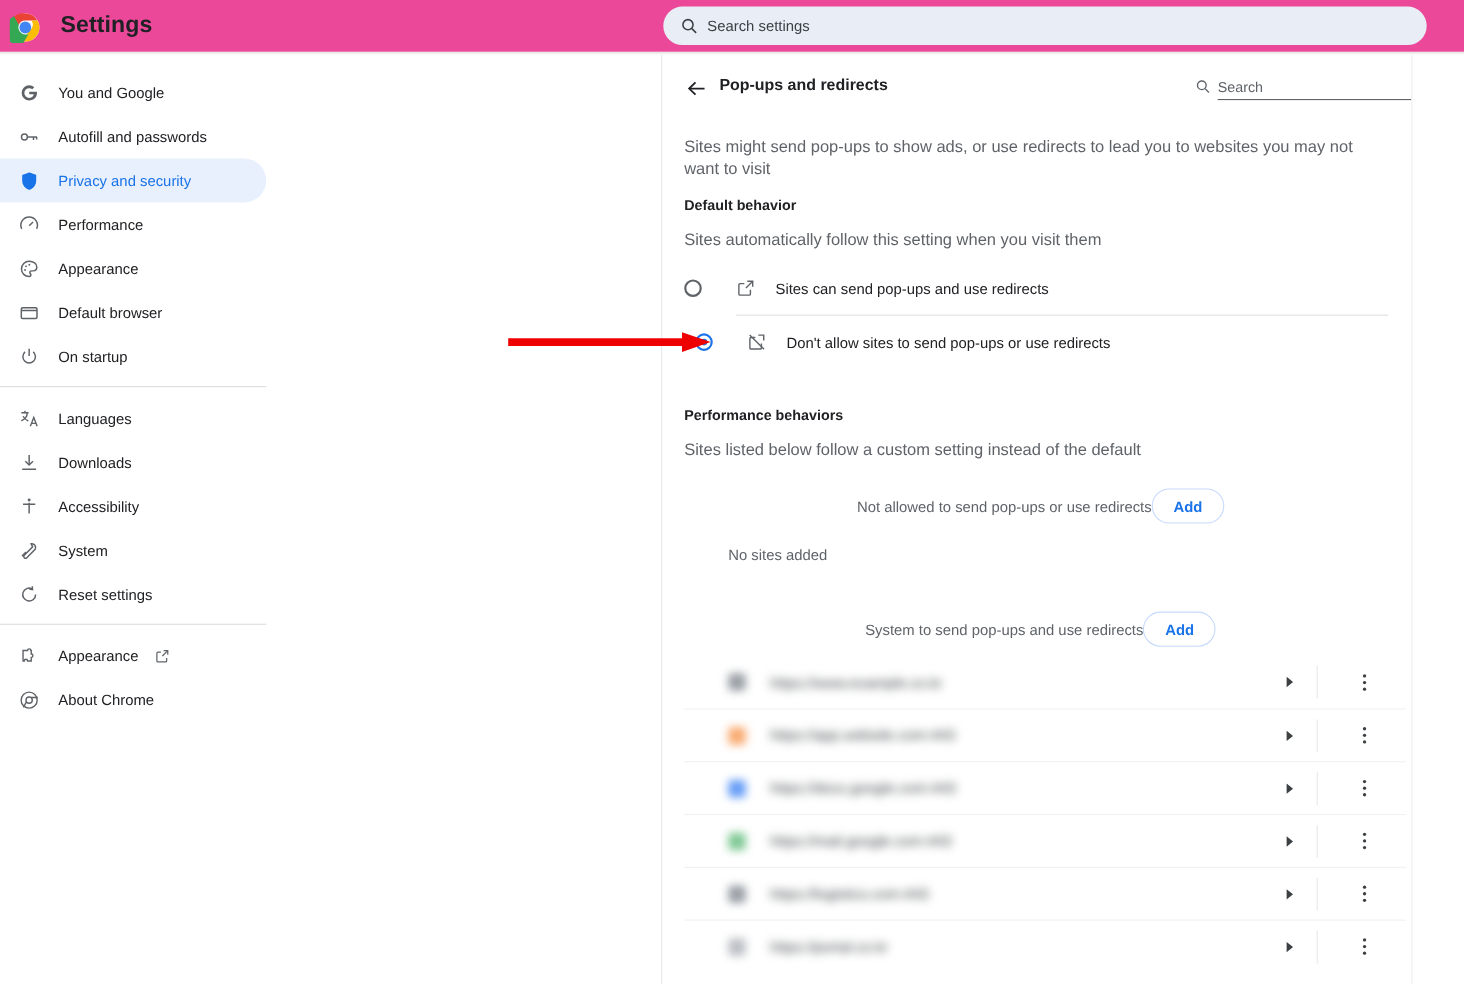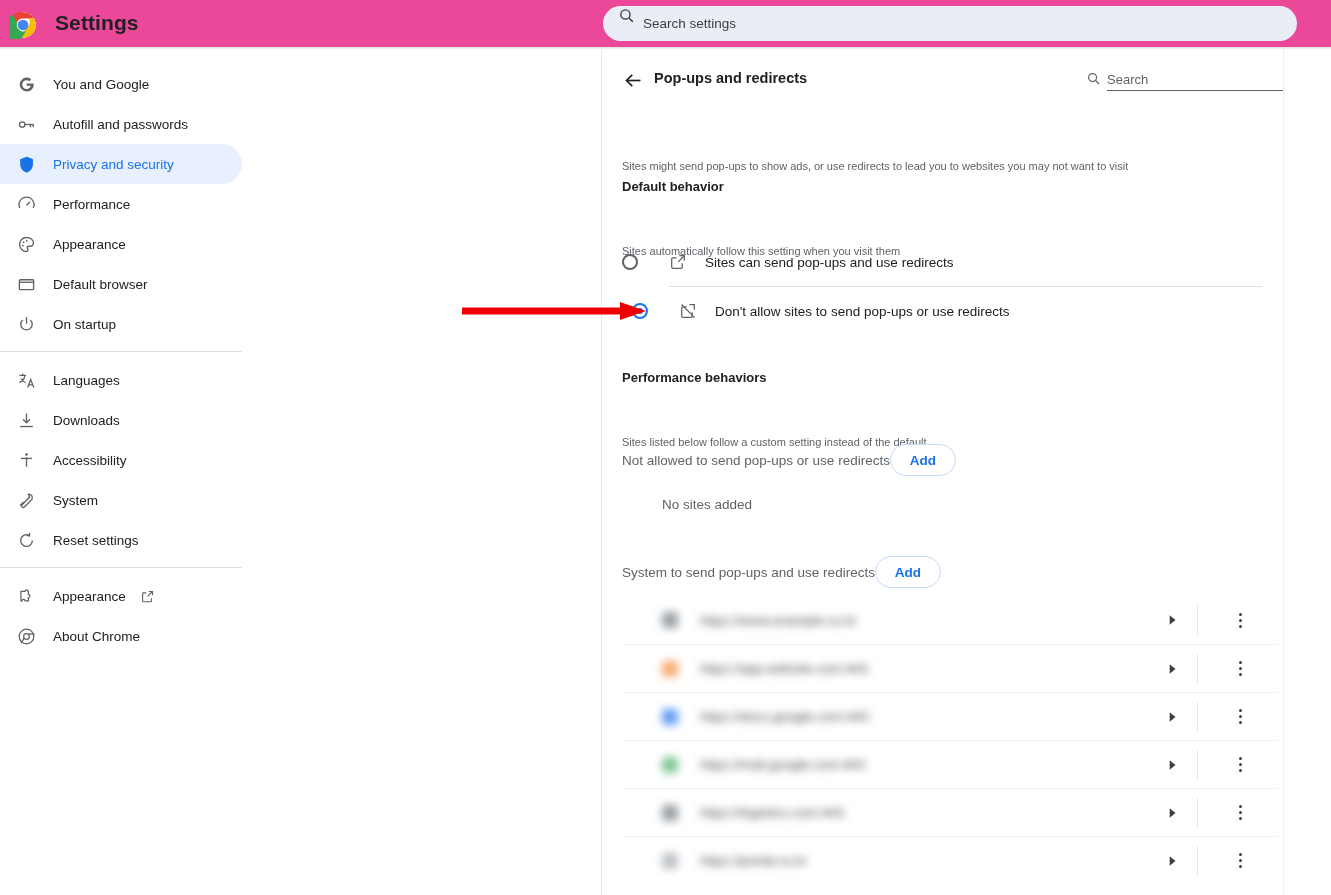--- a/index.html
+++ b/index.html
@@ -27,21 +27,21 @@
     position: absolute; left: 55px; top: 9px;
     font-size: 21px; font-weight: bold; color: #202124;
     letter-spacing: .1px;
     line-height: 28px;
   }
   #search-settings-box {
     position: absolute; left: 603px; top: 6px;
     width: 694px; height: 35px;
     background: #e9eef6;
     border-radius: 18px;
-    display: flex; 
+    display: flex; align-items: center;
   }
   #search-settings-icon {
     margin-left: 14px; width: 18px; height: 18px;
     display: flex; align-items: center; justify-content: center;
   }
   #search-settings-input {
     flex: 1;
     border: none; outline: none; background: transparent;
     font-family: "Liberation Sans", sans-serif;
     font-size: 13.5px; color: #3c4043;
@@ -139,23 +139,22 @@
     flex: 1; margin-left: 6px;
     border: none; border-bottom: 1px solid #5f6368;
     outline: none; background: transparent;
     font-family: "Liberation Sans", sans-serif;
     font-size: 13px; color: #5f6368;
     padding: 0 0 3px 0;
   }
   #main-search-field::placeholder { color: #5f6368; opacity: 1; }
 
   .body-text {
-    font-size: 11px; color: #5f6368;
+    font-size: 15px; color: #5f6368;
     line-height: 20px;
-    margin-top: 32px;
   }
   #intro-text {
     position: absolute; left: 622px; top: 124px; width: 640px;
   }
 
   .section-heading {
     font-size: 13px; font-weight: bold; color: #202124;
   }
 
   
@@ -185,21 +184,21 @@
   }
   .radio-row .row-label {
     margin-left: 17px;
     font-size: 13.5px; color: #202124;
     white-space: nowrap;
   }
 
   .list-header {
     position: absolute; left: 622px;
     width: 648px; height: 50px;
-    display: flex; align-items: center; justify-content: flex-start;
+    display: flex; align-items: center; justify-content: center;
   }
   .list-header-label { font-size: 13.5px; color: #5f6368; }
   .add-button {
     width: 66px; height: 32px;
     border: 1px solid #c6dafc;
     border-radius: 16px;
     background: #ffffff;
     color: #1a73e8;
     font-family: "Liberation Sans", sans-serif;
     font-size: 13.5px; font-weight: bold;

